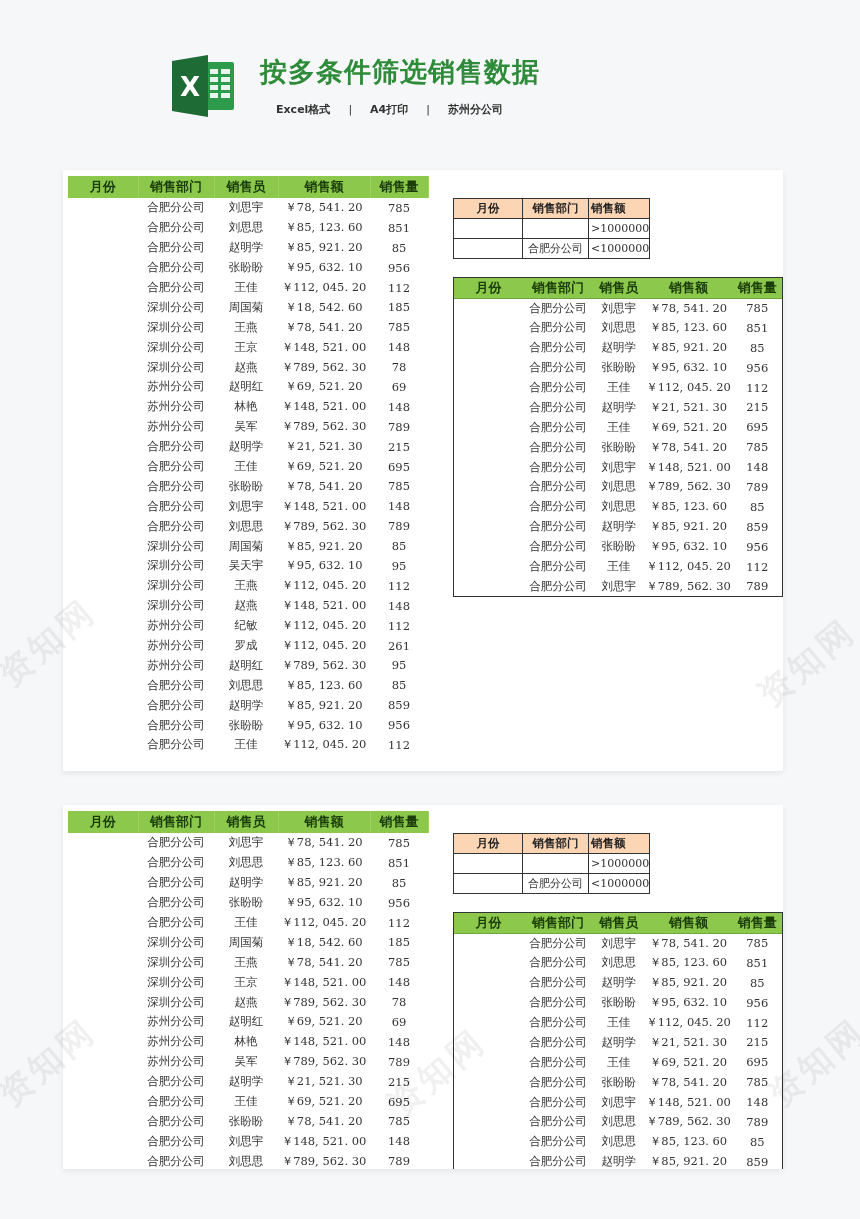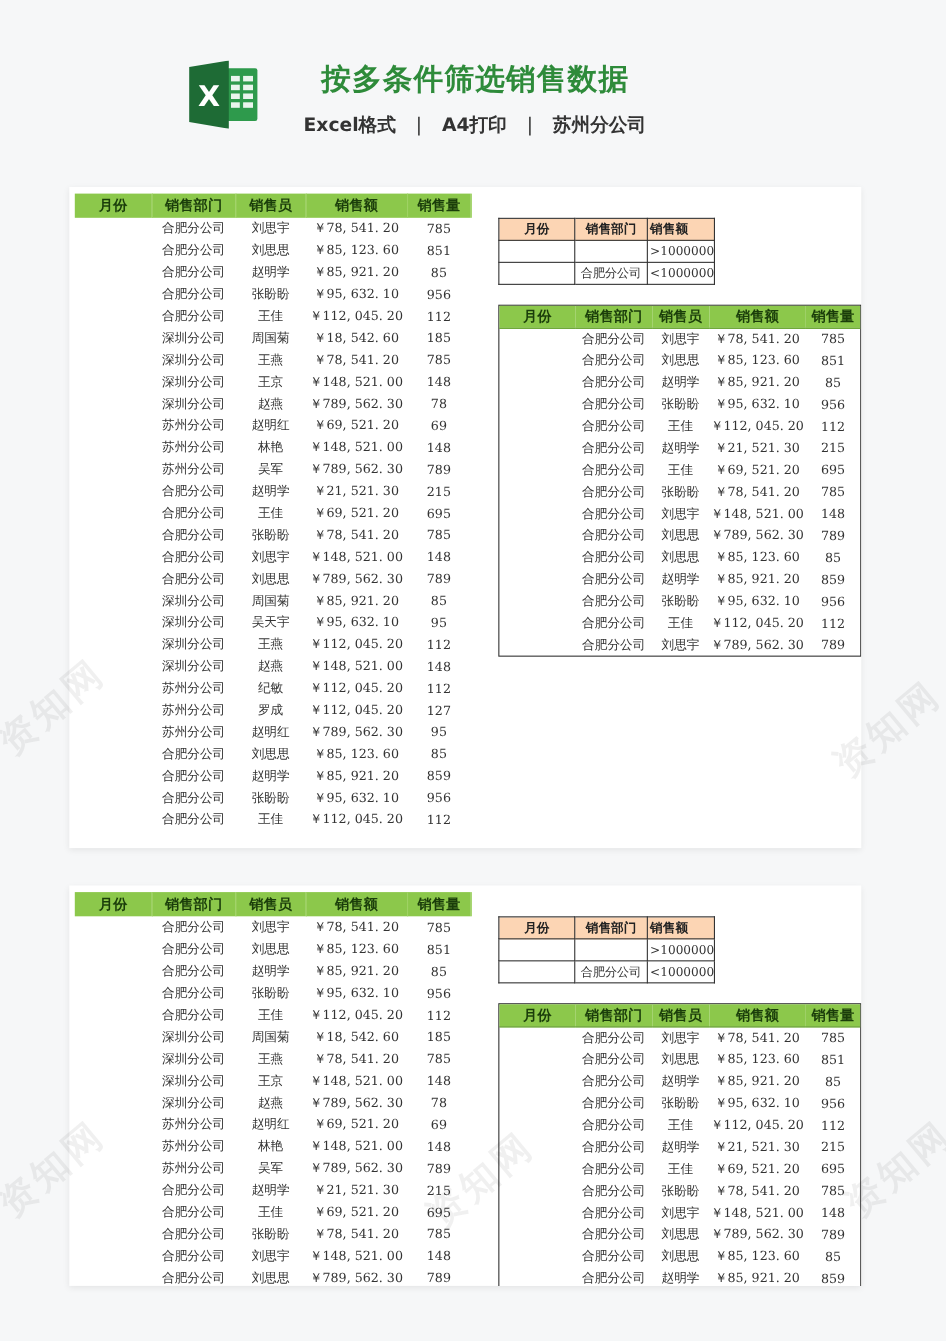--- a/index.html
+++ b/index.html
@@ -5,27 +5,27 @@
   * { box-sizing: border-box; margin: 0; padding: 0; }
   html, body { width: 860px; height: 1219px; overflow: hidden; }
   body {
     background: #f6f7f8;
     font-family: "DejaVu Sans", "Liberation Sans", sans-serif;
     position: relative;
   }
   .hero { position: absolute; left: 0; top: 0; width: 860px; height: 160px; }
   .xl-icon { position: absolute; left: 170px; top: 55px; width: 66px; height: 62px; }
   .hero-title {
-    position: absolute; left: 292px; top: 54px;
+    position: absolute; left: 260px; top: 54px;
     font-size: 27px; font-weight: bold; color: #2e8b3a; letter-spacing: 1px;
     white-space: nowrap;
   }
   .hero-sub {
     position: absolute; left: 276px; top: 102px;
-    font-size: 17px; font-weight: bold; color: #333; white-space: nowrap;
+    font-size: 11px; font-weight: bold; color: #333; white-space: nowrap;
     display: flex; align-items: center;
   }
   .hero-sub .sep { margin: 0 18px; font-weight: normal; color: #333; }
 
   .page {
     position: absolute; left: 63px; width: 720px; background: #fff;
     box-shadow: 0 2px 6px rgba(0,0,0,0.08);
     overflow: hidden;
   }
   .page1 { top: 170px; height: 601px; }
@@ -285,21 +285,21 @@
           <td class="c-dept">苏州分公司</td>
           <td class="c-person">纪敏</td>
           <td class="c-amount">￥112, 045. 20</td>
           <td class="c-qty">112</td>
         </tr>
         <tr>
           <td class="c-month"></td>
           <td class="c-dept">苏州分公司</td>
           <td class="c-person">罗成</td>
           <td class="c-amount">￥112, 045. 20</td>
-          <td class="c-qty">127</td>
+          <td class="c-qty">261</td>
         </tr>
         <tr>
           <td class="c-month"></td>
           <td class="c-dept">苏州分公司</td>
           <td class="c-person">赵明红</td>
           <td class="c-amount">￥789, 562. 30</td>
           <td class="c-qty">95</td>
         </tr>
         <tr>
           <td class="c-month"></td>

